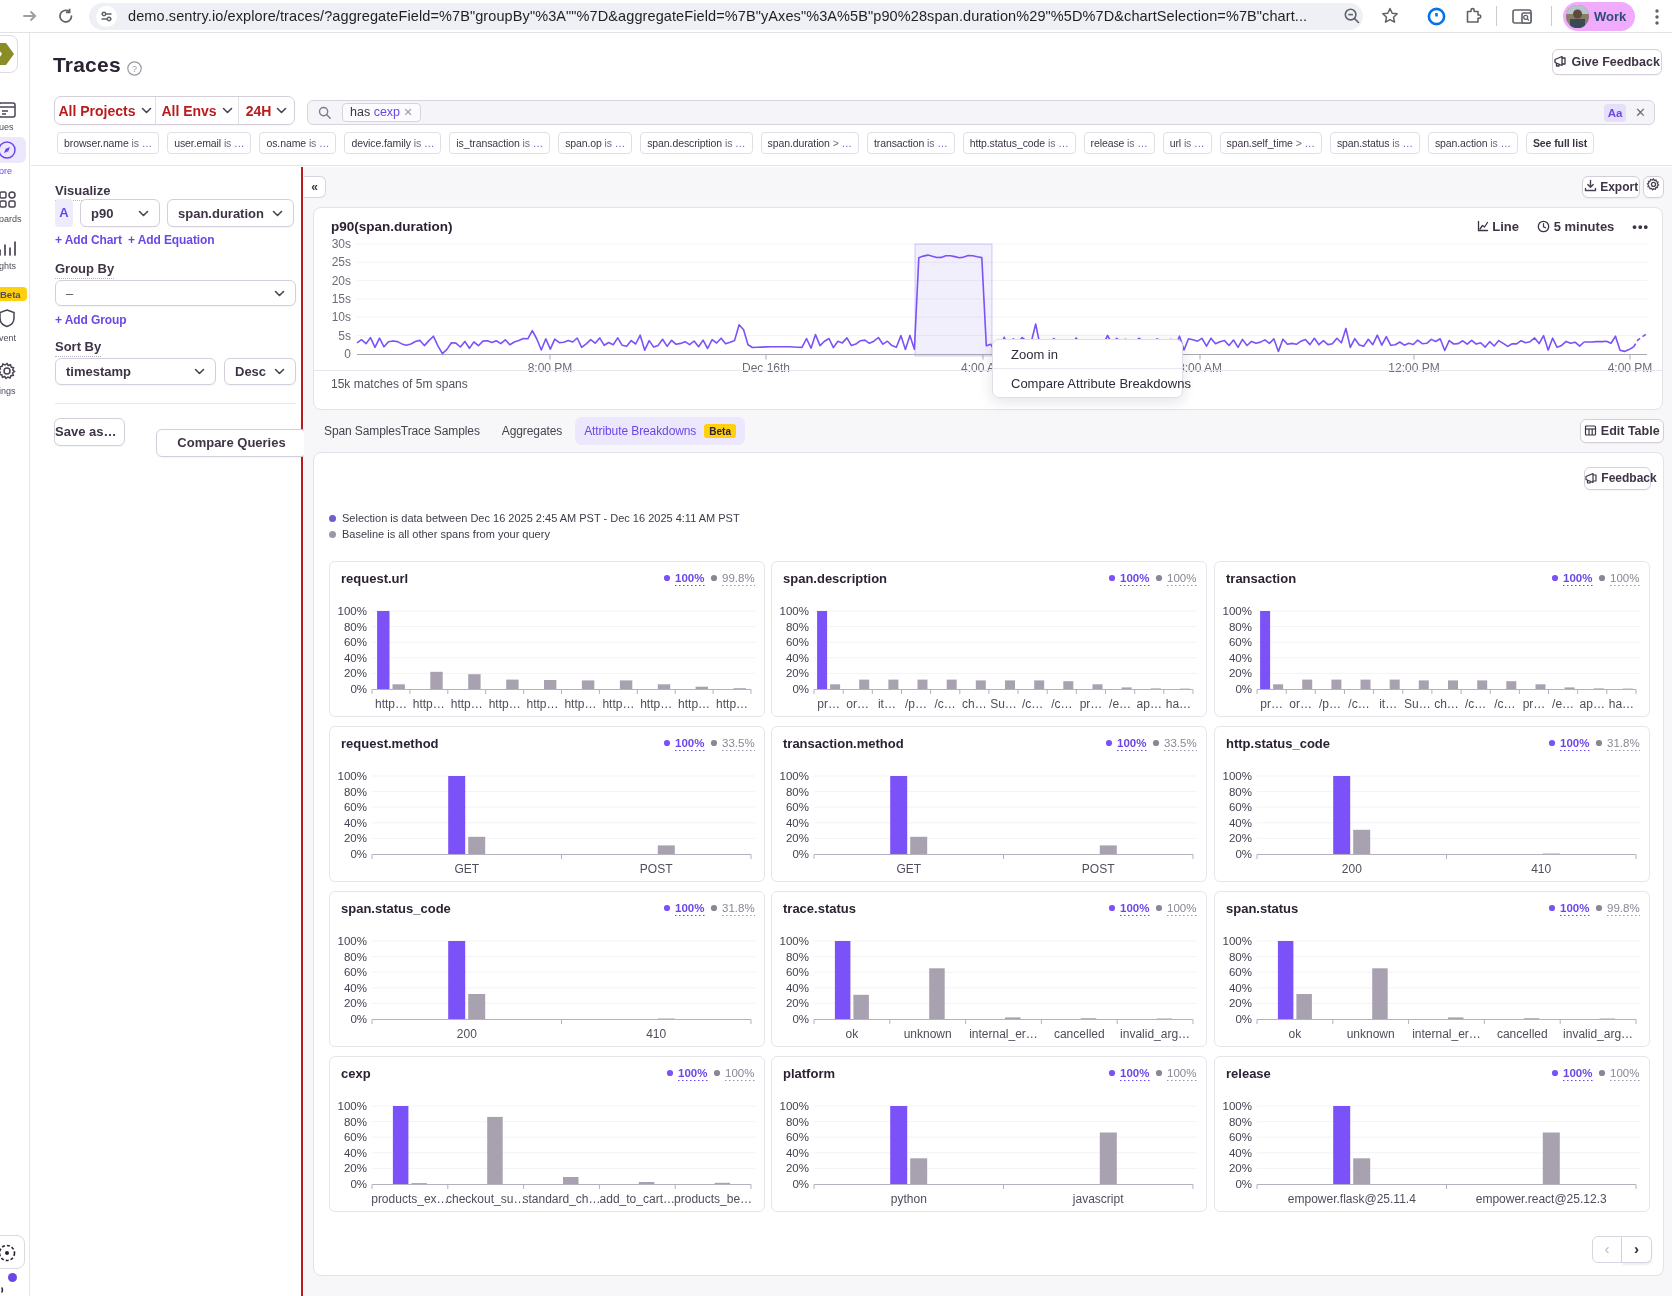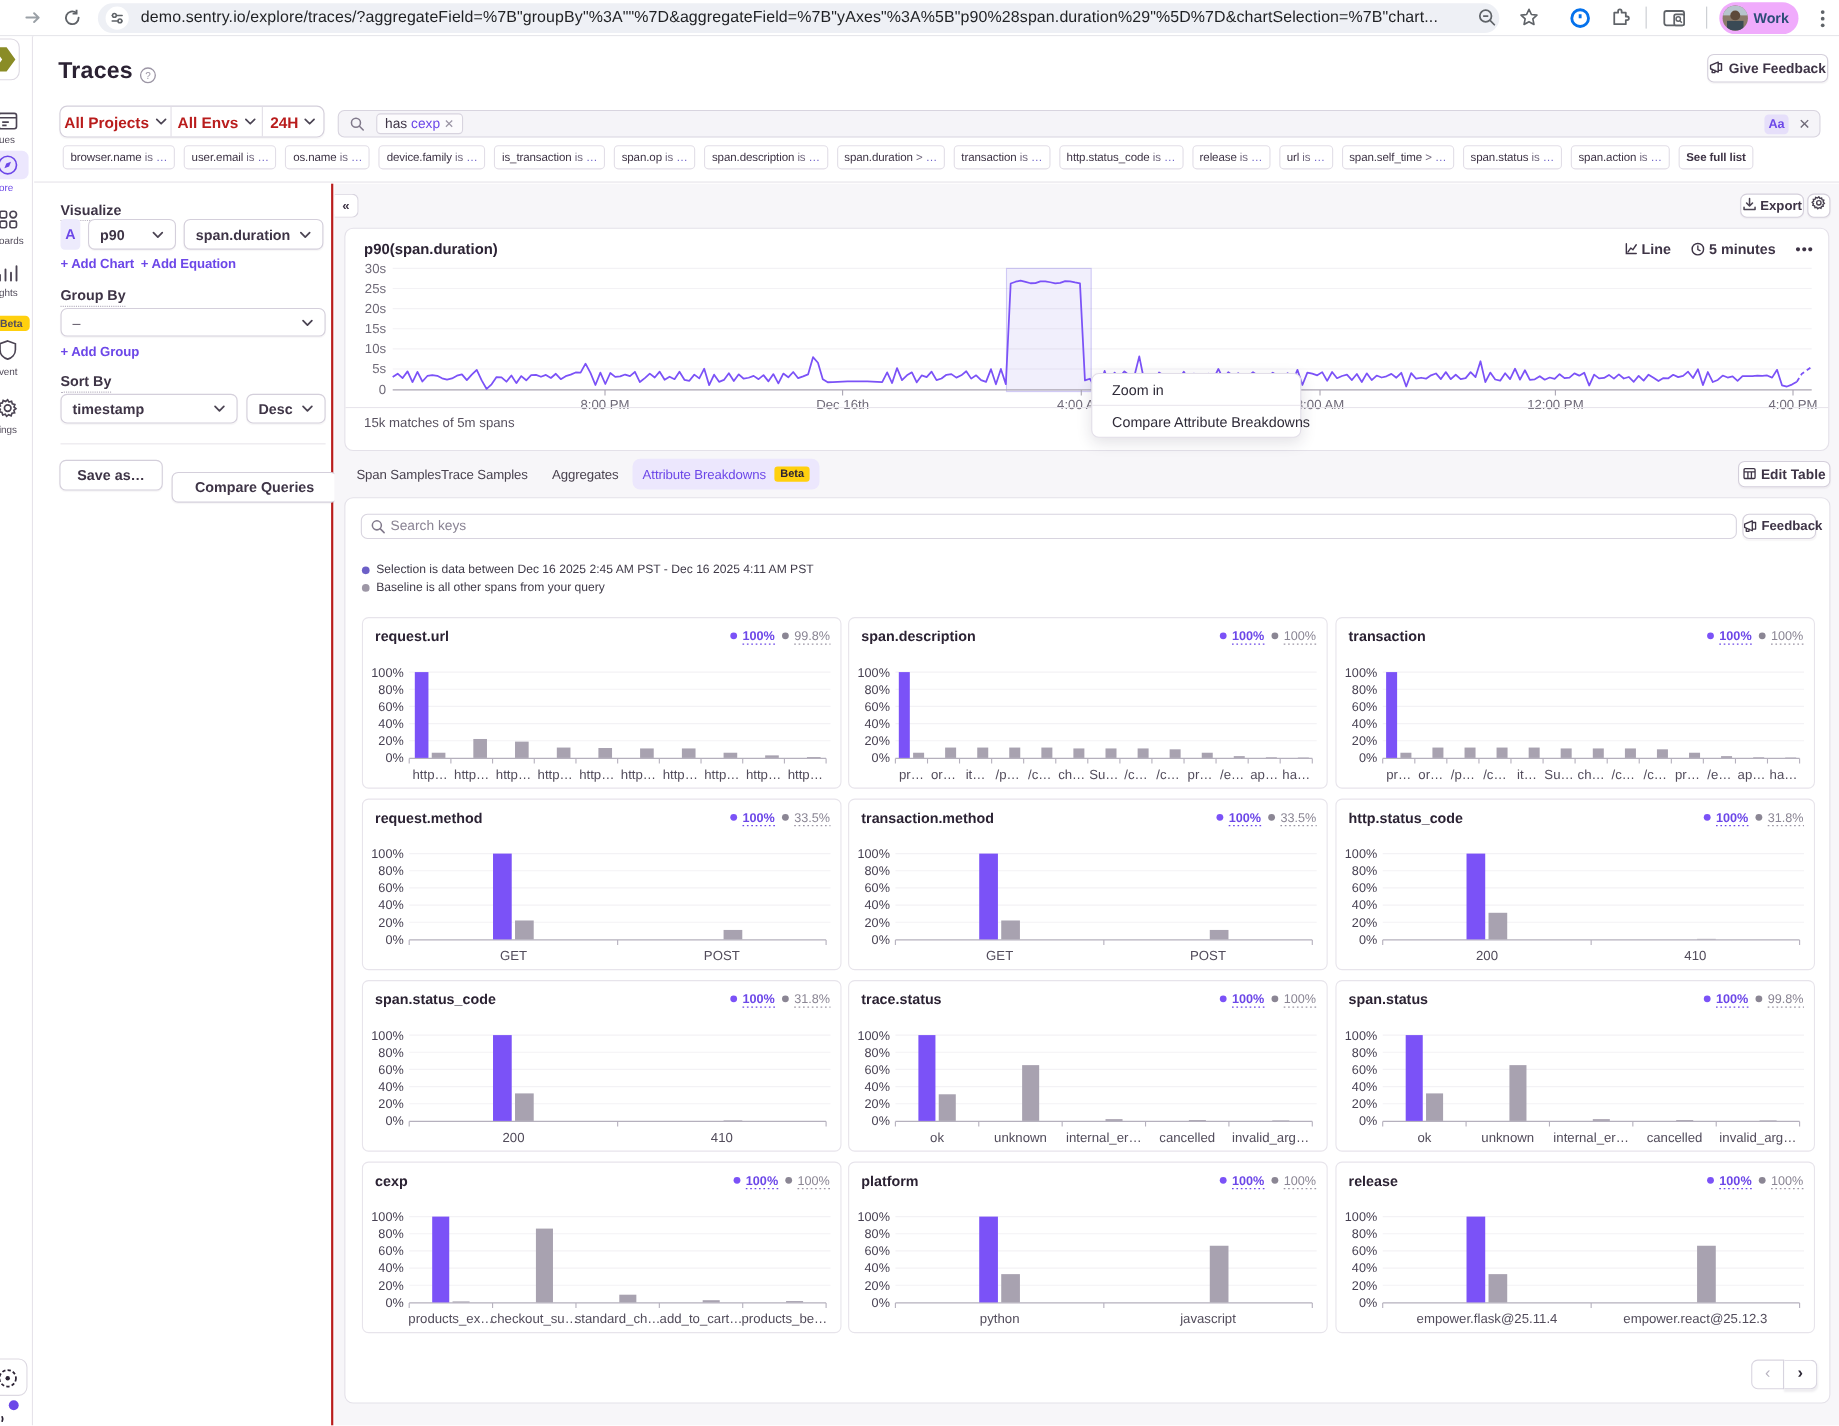--- a/index.html
+++ b/index.html
@@ -232,21 +232,21 @@
       </svg></div>
     <div class="purplelink" style="left:24px;top:146px">+ Add Group</div>
     <div class="plabel" style="left:24px;top:172px">Sort By</div>
     <div class="dd" style="left:24px;top:191px;width:161px;height:27px">timestamp <svg width="11" height="7" viewBox="0 0 11 7" style="vertical-align:middle">
         <polyline points="1.5,1.5 5.5,5.5 9.5,1.5" fill="none" stroke="#4B4453" stroke-width="1.6" stroke-linecap="round" stroke-linejoin="round"></polyline>
       </svg></div>
     <div class="dd" style="left:193px;top:191px;width:72px;height:27px">Desc <svg width="11" height="7" viewBox="0 0 11 7" style="vertical-align:middle">
         <polyline points="1.5,1.5 5.5,5.5 9.5,1.5" fill="none" stroke="#4B4453" stroke-width="1.6" stroke-linecap="round" stroke-linejoin="round"></polyline>
       </svg></div>
     <div class="abs" style="left:24px;top:236px;width:241px;height:1px;background:#E8E5EC"></div>
-    <div class="btn abs" style="left:23px;top:251px;width:94px;height:28px;font-size:13px;text-align:center;line-height:26px">Save as…</div>
+    <div class="btn abs" style="left:23px;top:251px;width:71px;height:28px;font-size:13px;line-height:26px">Save as…</div>
     <div class="btn abs" style="left:125px;top:262px;width:151px;height:28px;font-size:13px;text-align:center;line-height:26px">Compare Queries</div>
   </div>
 <div id="rarea">
     <div id="collapse">«</div>
     <div id="exportbtn" class="btn"><svg width="13" height="13" viewBox="0 0 13 13" style="vertical-align:-1px">
         <path d="M6.5 1.5 L6.5 8 M3.8 5.5 L6.5 8.2 L9.2 5.5 M1.5 9.5 L1.5 11.5 L11.5 11.5 L11.5 9.5" fill="none" stroke="#4B4453" stroke-width="1.4" stroke-linecap="round" stroke-linejoin="round"></path>
       </svg> Export</div>
     <div id="gearbtn" class="btn"><svg width="15" height="15" viewBox="0 0 15 15" style="">
         <path fill="none" stroke="#4B4453" stroke-width="1.3" d="M7.5 2 L8.4 3.4 L10 3 L10.4 4.6 L12 5.1 L11.4 6.6 L12.5 7.9 L11.2 8.9 L11.5 10.5 L9.9 10.7 L9.4 12.3 L7.8 11.8 L6.5 12.8 L5.6 11.4 L4 11.8 L3.6 10.2 L2 9.7 L2.6 8.2 L1.5 6.9 L2.8 5.9 L2.5 4.3 L4.1 4.1 L4.6 2.5 L6.2 3 Z"></path>
         <circle cx="7.5" cy="7.4" r="2" fill="none" stroke="#4B4453" stroke-width="1.3"></circle>
@@ -312,24 +312,20 @@
         <span class="beta">Beta</span>
       </div>
     </div>
     <div id="edittable" class="btn"><svg width="13" height="13" viewBox="0 0 13 13" style="vertical-align:-2px">
         <rect x="1.5" y="2" width="10" height="9" rx="1" fill="none" stroke="#3E3446" stroke-width="1.2"></rect>
         <line x1="1.5" y1="5" x2="11.5" y2="5" stroke="#3E3446" stroke-width="1.2"></line>
         <line x1="5" y1="5" x2="5" y2="11" stroke="#3E3446" stroke-width="1.2"></line>
         <line x1="8.2" y1="5" x2="8.2" y2="11" stroke="#3E3446" stroke-width="1.2"></line>
       </svg> Edit Table</div>
     <div class="card" id="bigcard">
-      <div id="searchkeys"><div class="abs" style="left:8px;top:4px"><svg width="14" height="14" viewBox="0 0 14 14" style="">
-            <circle cx="5.6" cy="5.6" r="4.1" fill="none" stroke="#80798B" stroke-width="1.4"></circle>
-            <line x1="8.8" y1="8.8" x2="12.2" y2="12.2" stroke="#80798B" stroke-width="1.4" stroke-linecap="round"></line>
-          </svg></div>Search keys</div>
       <div id="fbbtn" class="btn"><svg width="13" height="13" viewBox="0 0 13 13" style="vertical-align:-2px">
           <path d="M1 5.5 L8 2.5 L8 11.5 L1 8.5 Z M8 4 L11 4 L11 10 L8 10 Z M2.5 8.5 L2.5 12 L5 12 L5 9.5" fill="none" stroke="#3E3446" stroke-width="1.2" stroke-linejoin="round"></path>
         </svg> Feedback</div>
       <div class="legrow" style="top:59px"><span class="dot" style="background:#6C5FC7"></span>Selection is data between Dec 16 2025 2:45 AM PST - Dec 16 2025 4:11 AM PST</div>
       <div class="legrow" style="top:75px"><span class="dot" style="background:#9D97A6"></span>Baseline is all other spans from your query</div>
       <div class="mcard" style="left:15px;top:108px">
         <svg width="434" height="154" viewBox="0 0 434 154">
           <text x="11" y="21" font-size="13" font-weight="bold" fill="#2B2233">request.url</text>
           <text x="392" y="20" font-size="11.5" fill="#8B8694">99.8%</text>
           <line x1="392" y1="23.5" x2="425" y2="23.5" stroke="#9A94A3" stroke-width="1.2" stroke-dasharray="1.5,2.5"></line>

